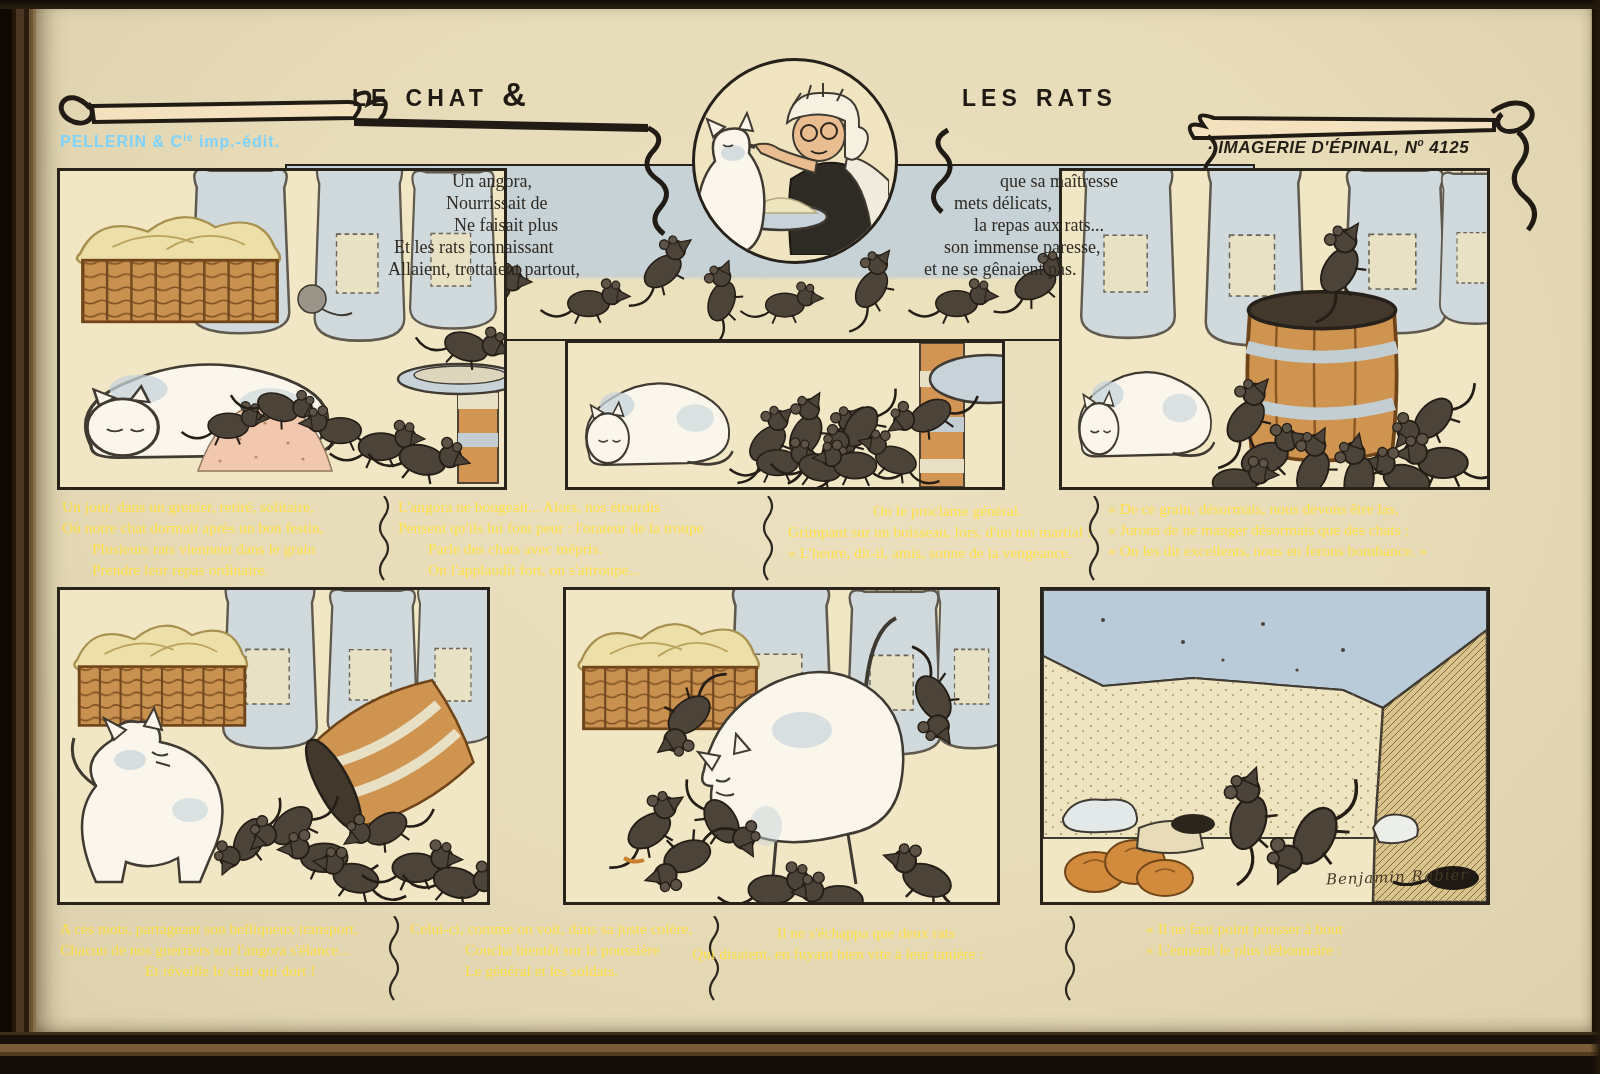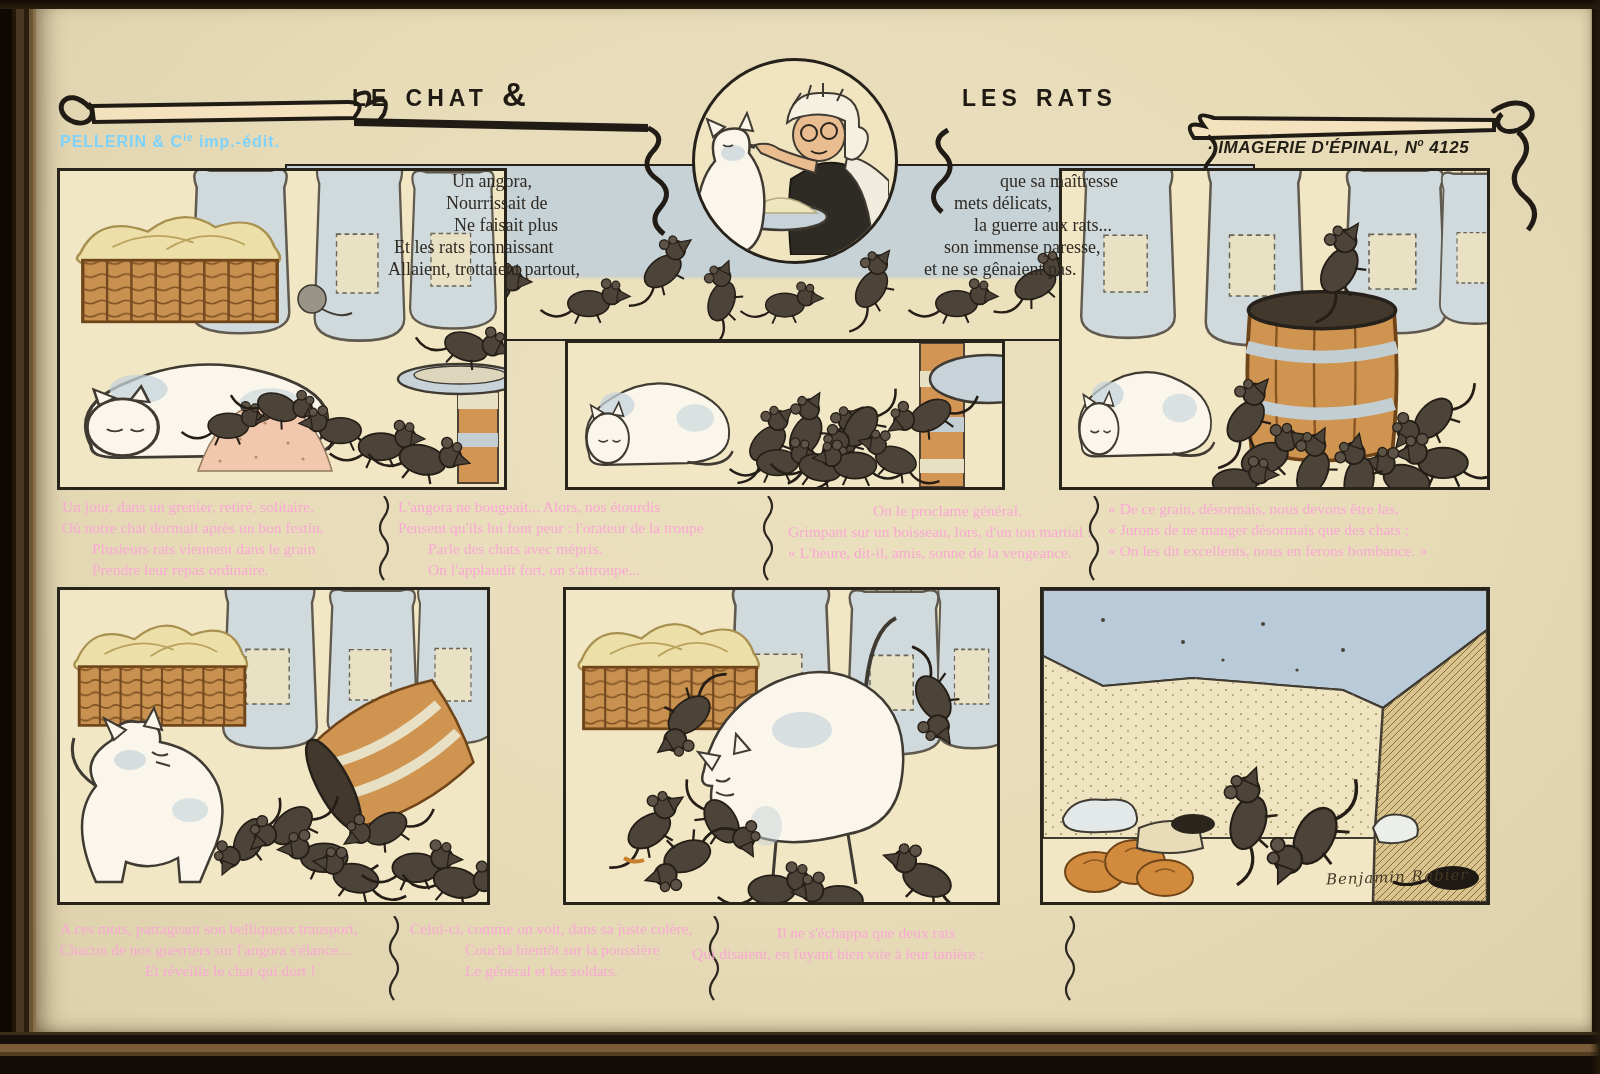--- a/index.html
+++ b/index.html
@@ -32,21 +32,21 @@
   #header-band{left:285px;top:164px;width:970px;height:177px;
     background:linear-gradient(180deg,#c7d2d7 0 63%,#c3ced3 63%,#ece1bd 66% 100%);
     border:2px solid #26211a;box-sizing:border-box;}
   #medallion{left:692px;top:58px;width:200px;height:200px;border-radius:50%;
     background:#f1e5c1;border:3px solid #26211a;overflow:hidden;}
   .verse{font-size:18px;color:#2e2a23;line-height:22px;white-space:nowrap;}
   .verse div{height:22px;}
   
   .panel{border:3px solid #28231b;box-sizing:border-box;background:#f2e7c5;overflow:hidden;}
   
-  .caption{font-size:15.5px;line-height:21px;color:#f9a8d4;white-space:nowrap;}
+  .caption{font-size:15.5px;line-height:21px;color:#fde047;white-space:nowrap;}
   .caption .ind1{padding-left:30px;}
   .caption .ind2{padding-left:85px;}
   .squig{width:16px;height:86px;}
   #signature{font-style:italic;font-size:15px;color:#453826;transform:rotate(-2deg);
     font-family:"DejaVu Serif",serif;letter-spacing:1px;}
   svg{display:block;}
 </style>
 </head>
 <body>
 
@@ -255,21 +255,21 @@
 <div class="abs verse" style="left:388px;top:170px">
   <div style="padding-left:64px">Un angora,</div>
   <div style="padding-left:58px">Nourrissait de</div>
   <div style="padding-left:66px">Ne faisait plus</div>
   <div style="padding-left:6px">Et les rats connaissant</div>
   <div style="padding-left:0">Allaient, trottaient partout,</div>
 </div>
 <div class="abs verse" style="left:924px;top:170px">
   <div style="padding-left:76px">que sa maîtresse</div>
   <div style="padding-left:30px">mets délicats,</div>
-  <div style="padding-left:50px">la guerre aux rats...</div>
+  <div style="padding-left:50px">la repas aux rats...</div>
   <div style="padding-left:20px">son immense paresse,</div>
   <div style="padding-left:0">et ne se gênaient pas.</div>
 </div>
 
 <div class="abs caption" style="left:62px;top:496px">
   <div>Un jour, dans un grenier, retiré, solitaire,</div>
   <div>Où notre chat dormait après un bon festin,</div>
   <div class="ind1">Plusieurs rats viennent dans le grain</div>
   <div class="ind1">Prendre leur repas ordinaire.</div>
 </div>
@@ -428,13 +428,15 @@
 <div class="abs caption" style="left:692px;top:922px">
   <div class="ind2">Il ne s'échappa que deux rats</div>
   <div>Qui disaient, en fuyant bien vite à leur tanière :</div>
 </div>
 <div class="abs squig" style="left:1062px;top:916px">
   <svg width="16" height="86">
       <path d="M8,0 q8,10 0,21 t0,21 t0,21 t0,21" fill="none" stroke="#2c271f" stroke-width="2.2"></path>
     </svg>
 </div>
 <div class="abs caption" style="left:1084px;top:918px">
+  <div class="ind1" style="padding-left:62px">« Il ne faut point pousser à bout</div>
+  <div class="ind1" style="padding-left:62px">« L'ennemi le plus débonnaire :</div>
 </div>
 
 </body></html>

